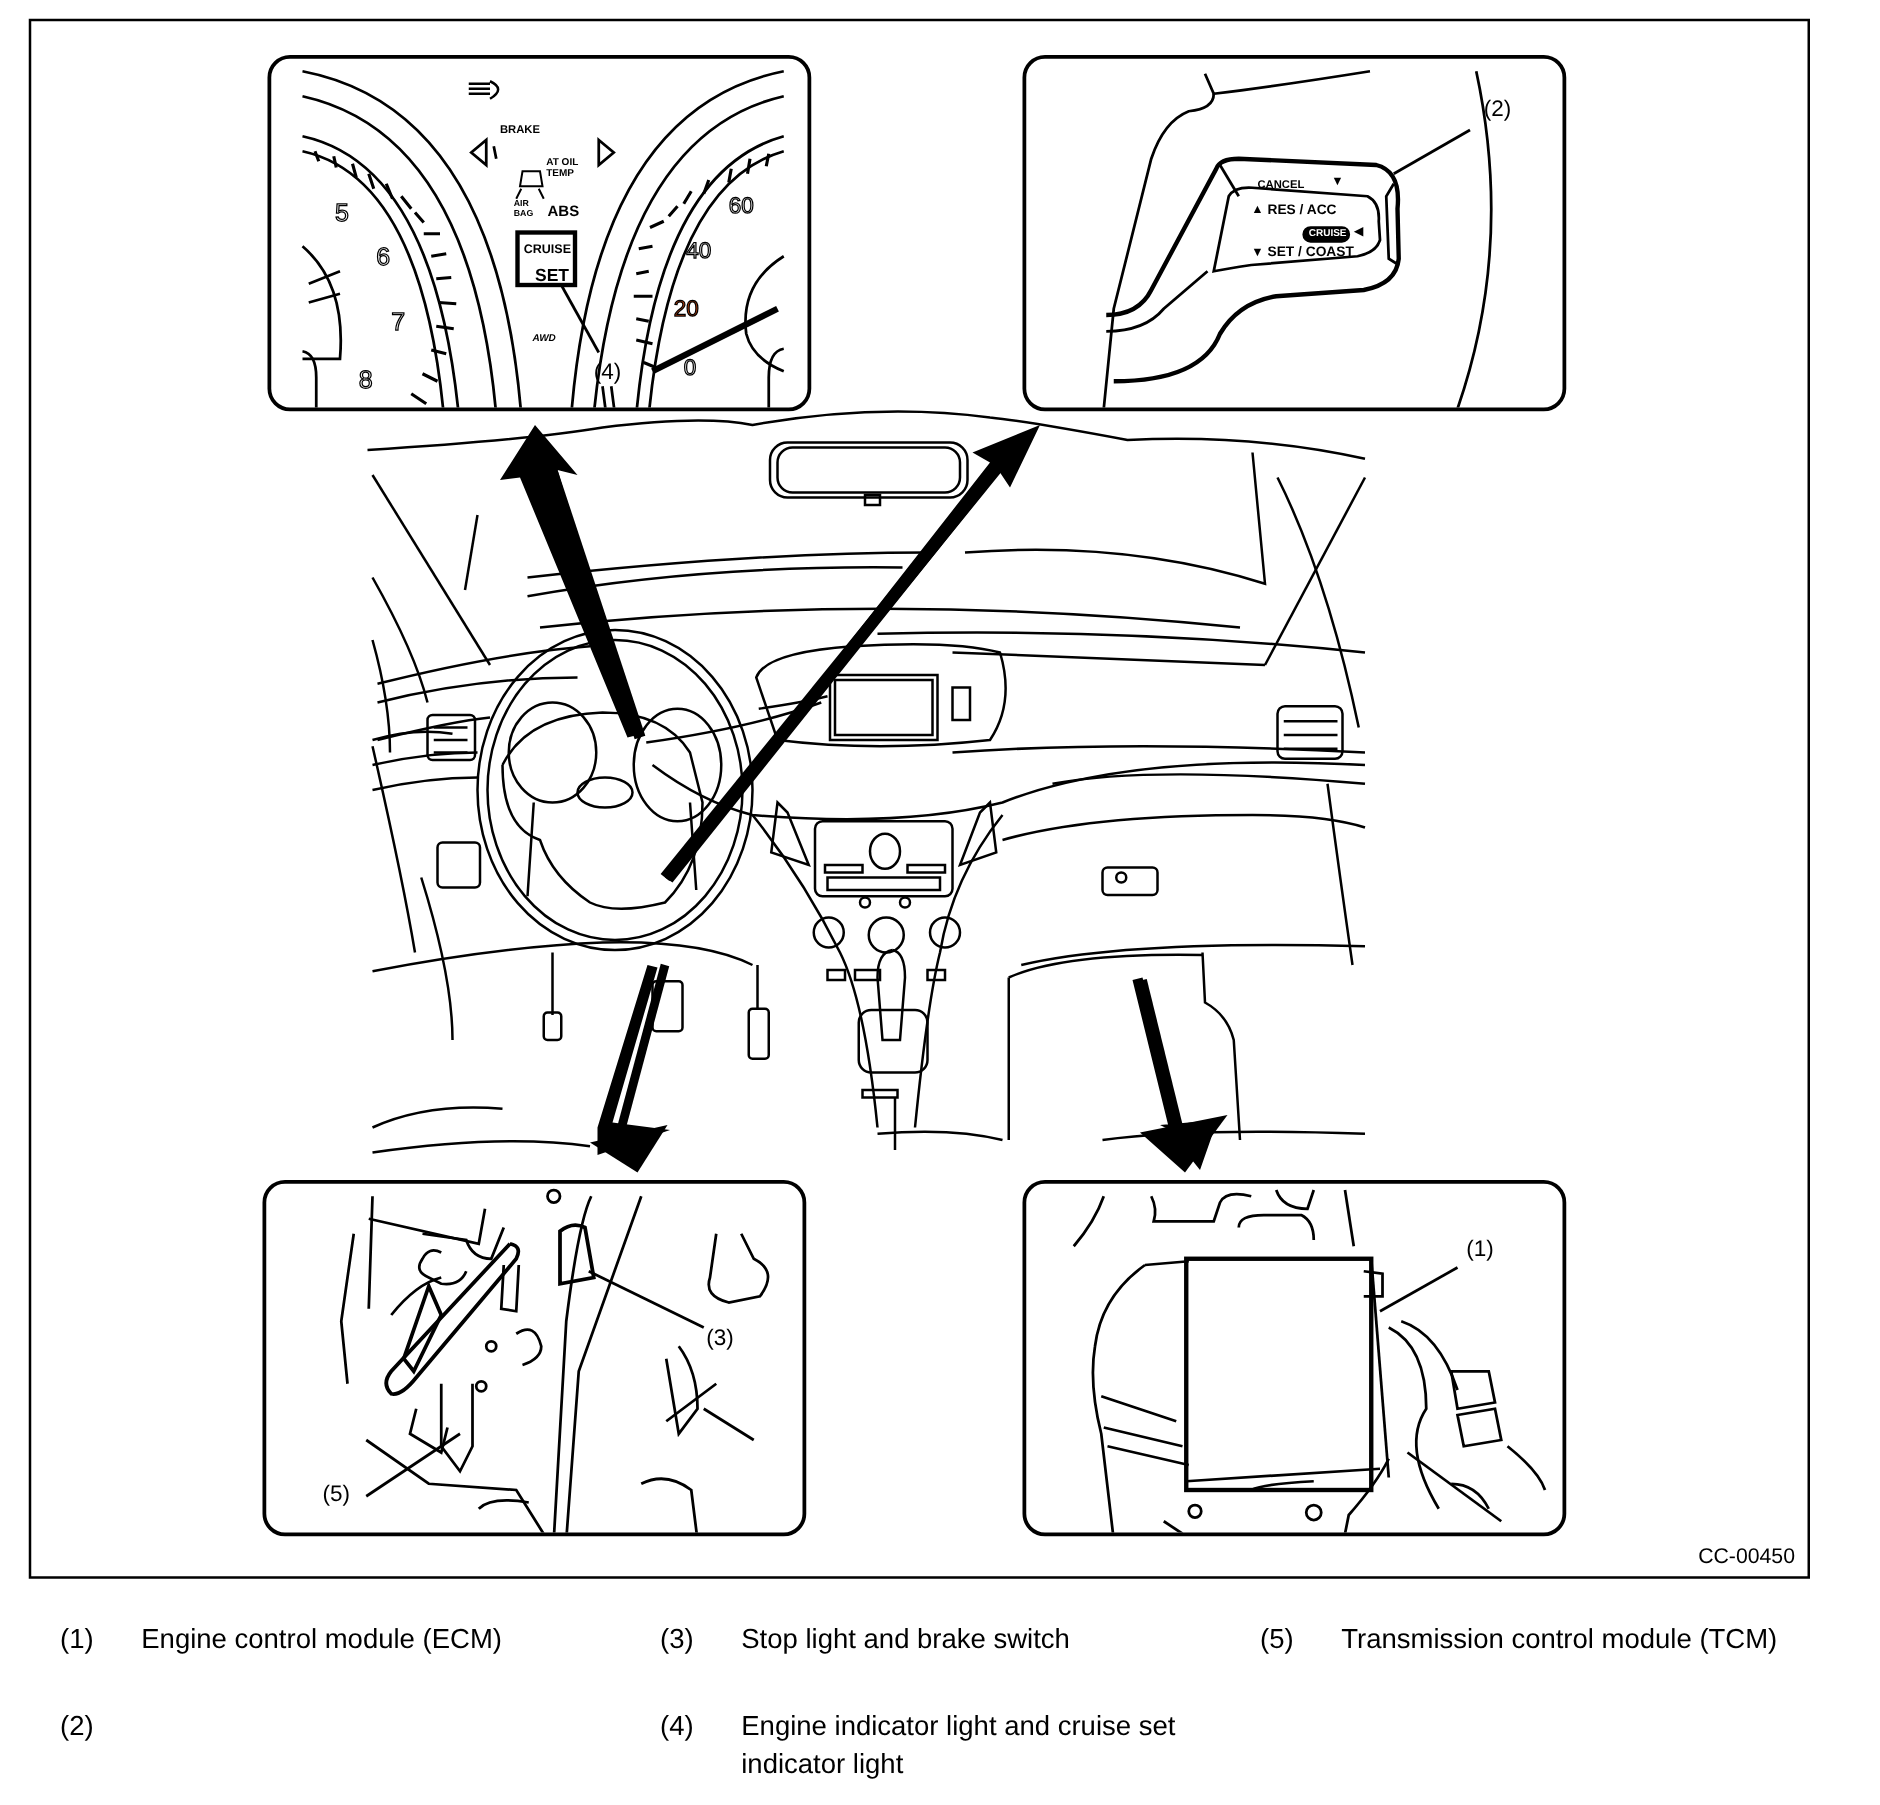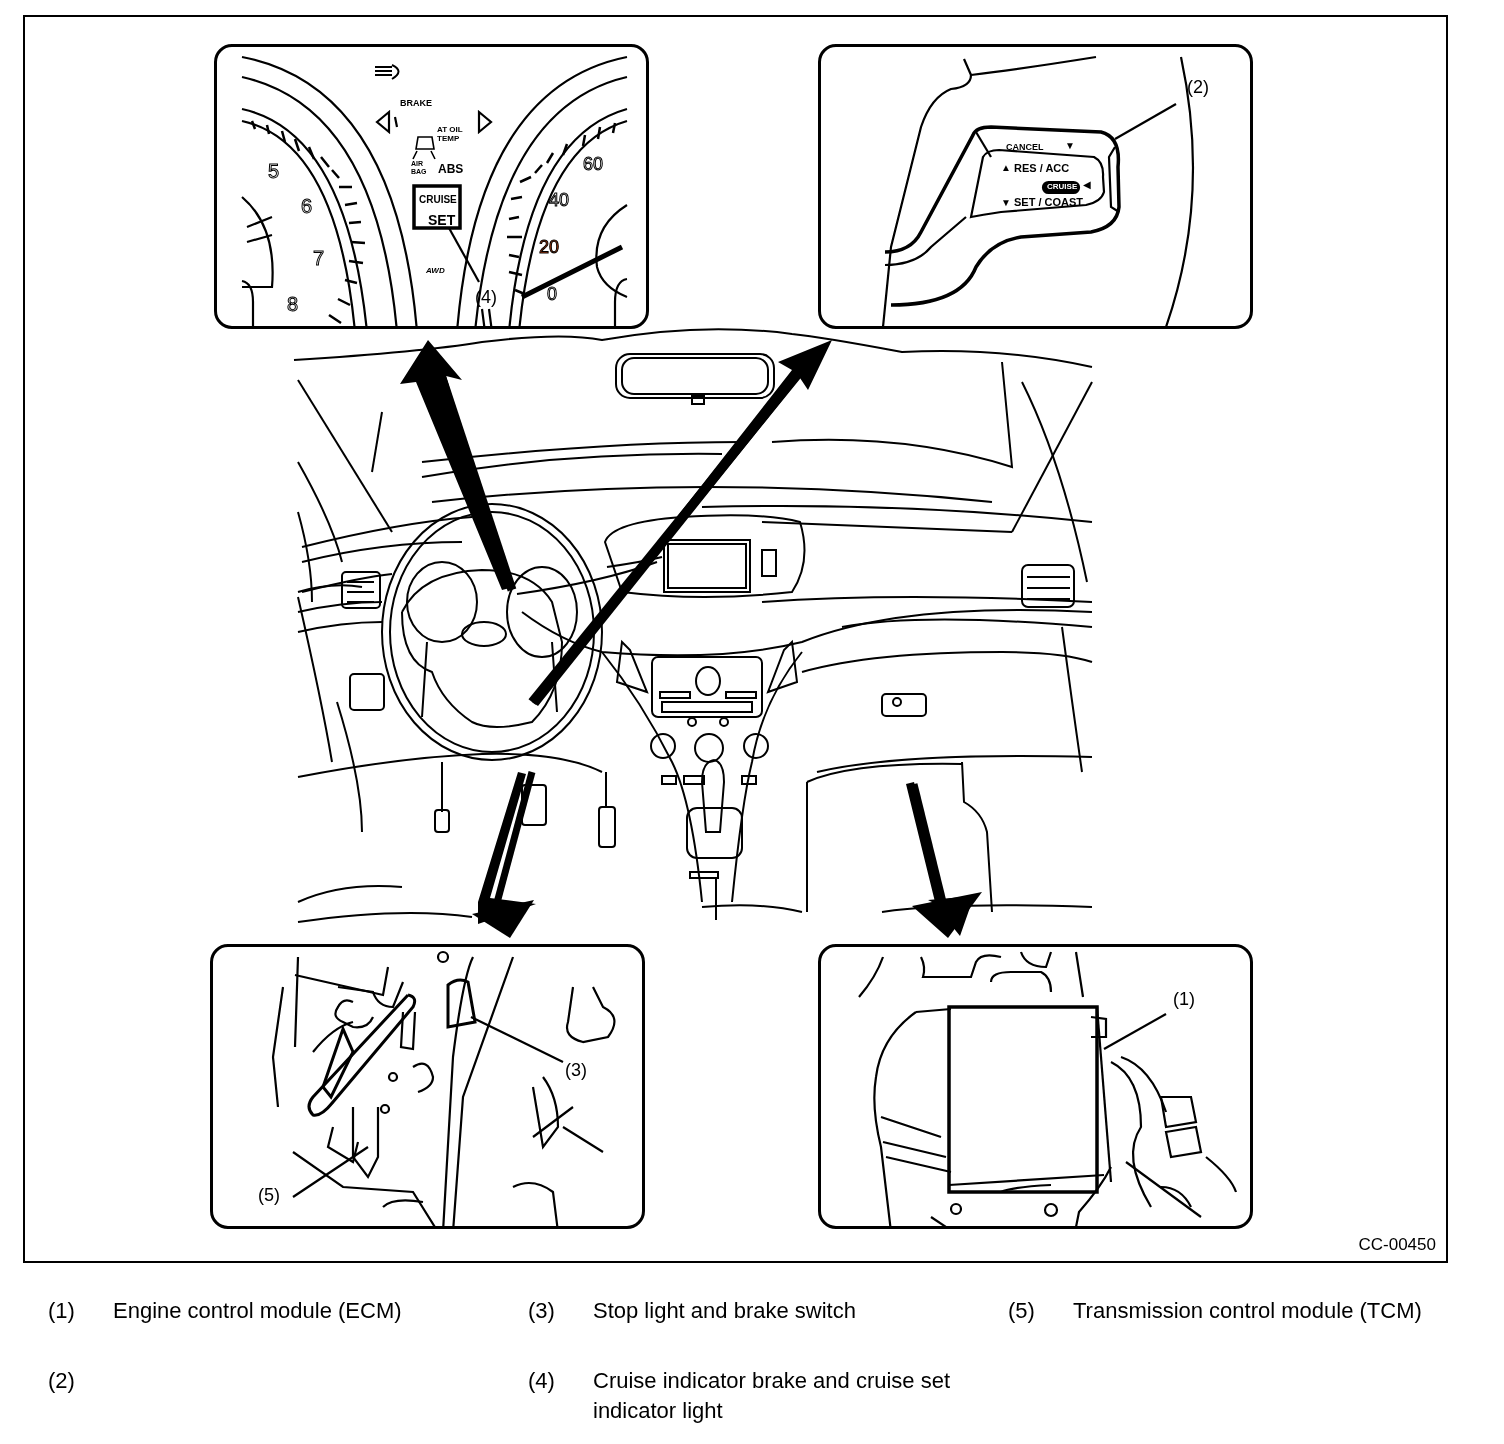--- a/index.html
+++ b/index.html
@@ -286,19 +286,19 @@
   </div>
   <div class="leg" style="left:0;top:76px;">
     <span class="num">(2)</span>
   </div>
   <div class="leg" style="left:480px;top:6px;">
     <span class="num">(3)</span>
     <span class="txt">Stop light and brake switch</span>
   </div>
   <div class="leg" style="left:480px;top:76px;">
     <span class="num">(4)</span>
-    <span class="txt">Cruise indicator brake and cruise set indicator light</span>
+    <span class="txt">Engine indicator light and cruise set indicator light</span>
   </div>
   <div class="leg" style="left:960px;top:6px;">
     <span class="num">(5)</span>
     <span class="txt">Transmission control module (TCM)</span>
   </div>
 </div>
 
 </body></html>

